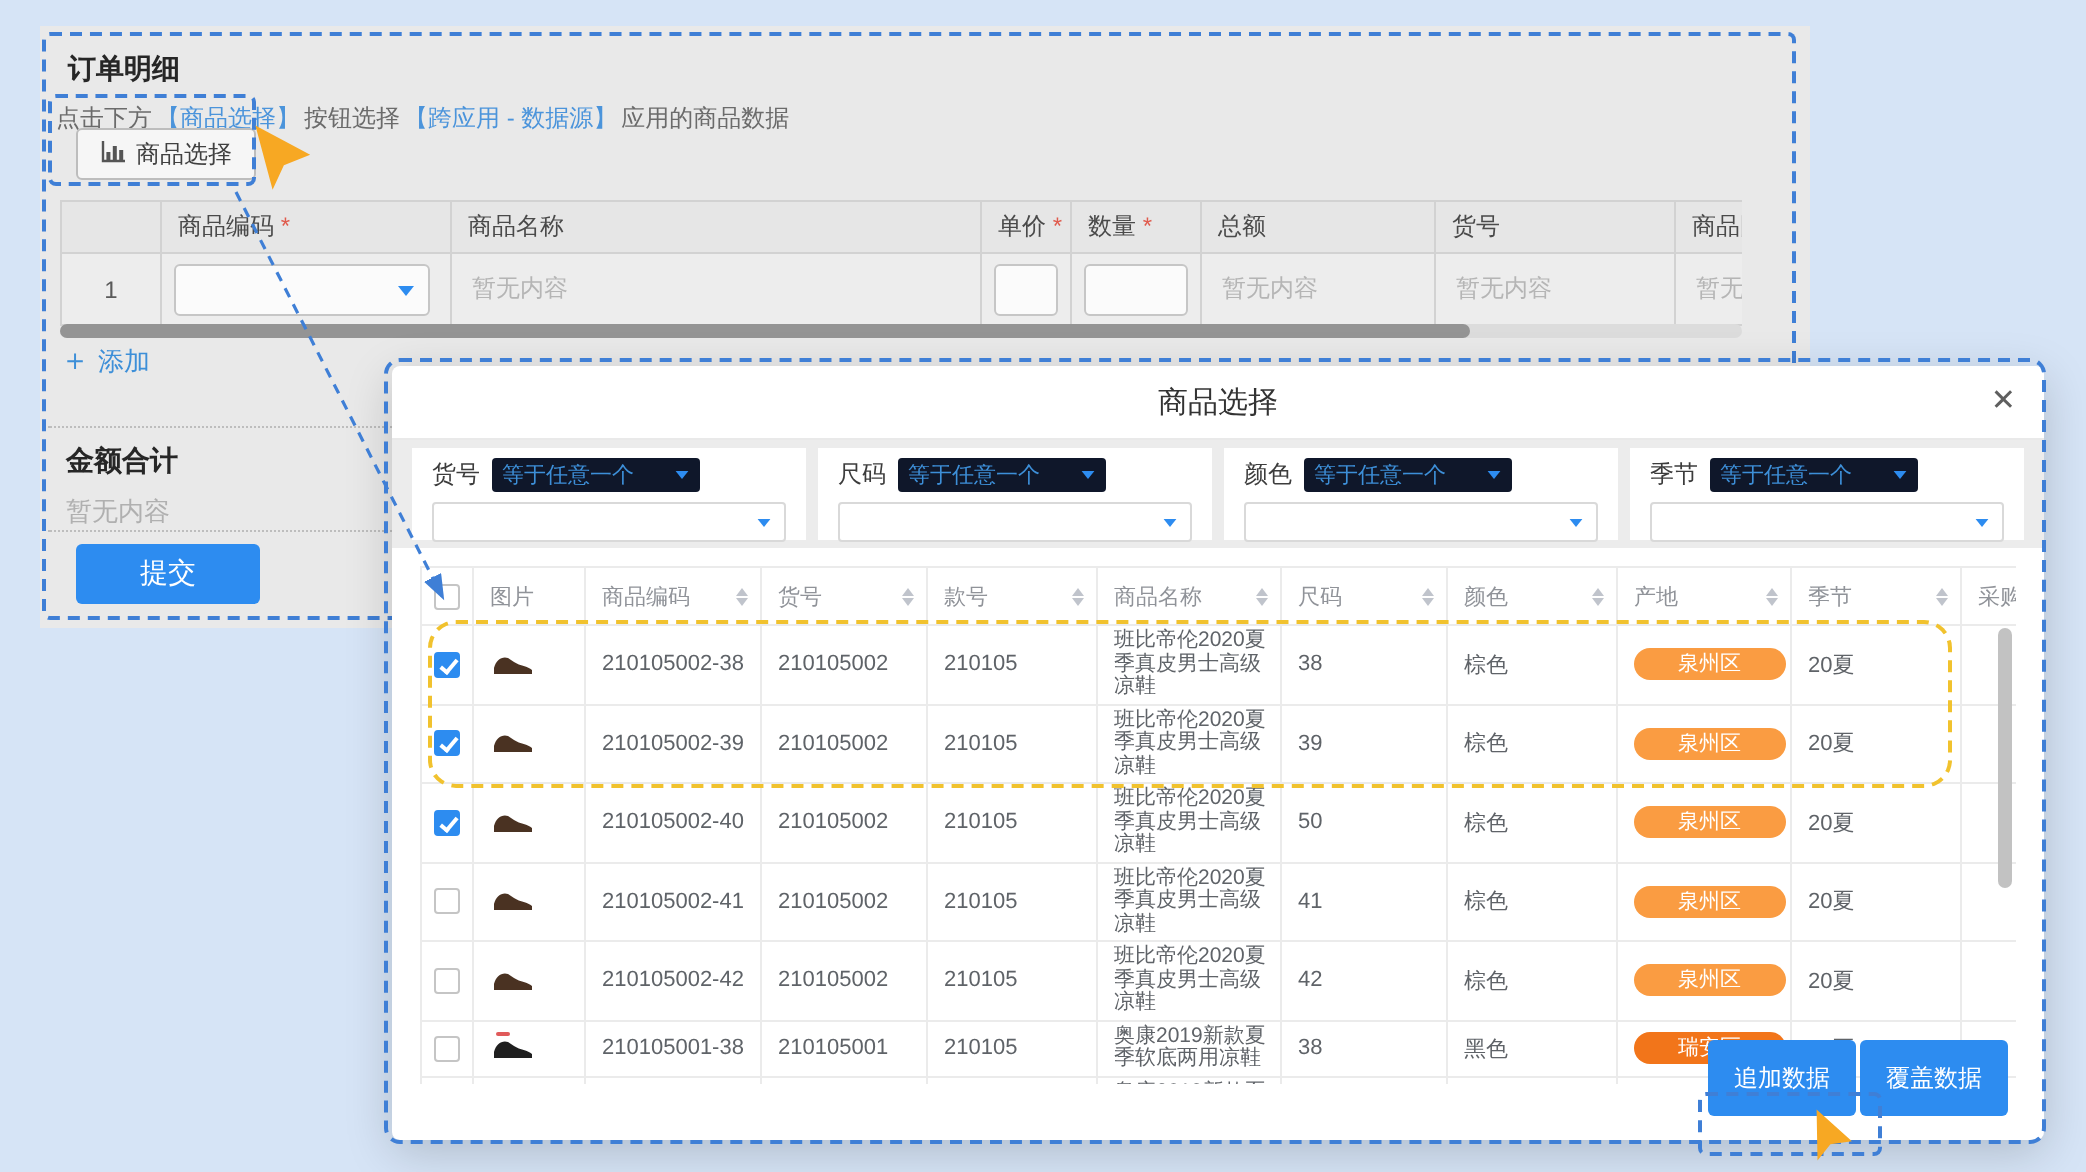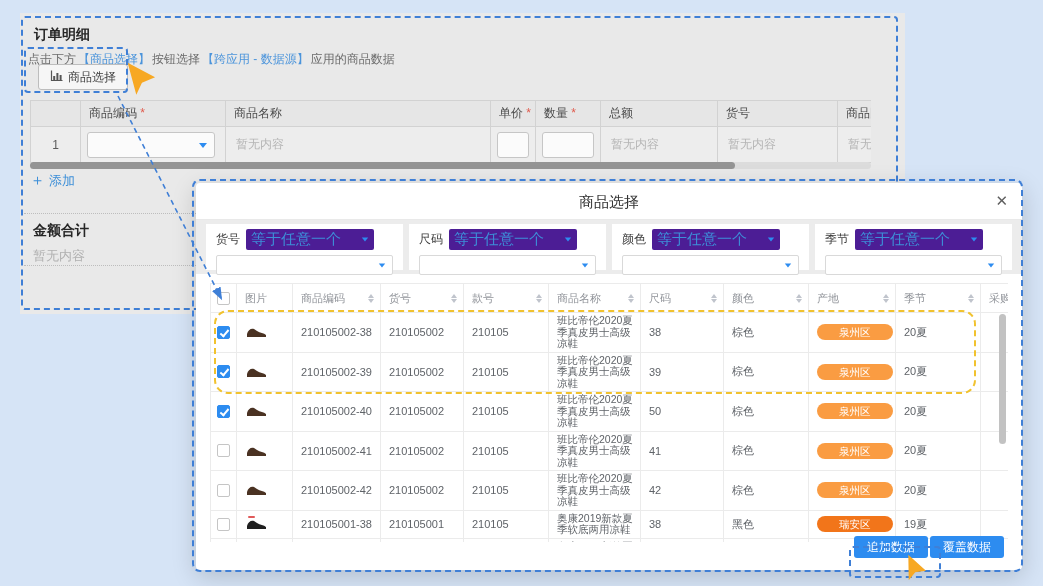--- a/index.html
+++ b/index.html
@@ -52,41 +52,41 @@
 
   
   .modal { left:196px; top:183px; width:826px; height:387px; background:#fff; border-radius:4px; box-shadow:0 6px 24px rgba(0,0,0,.18); z-index:10; }
   .m-header { left:0; top:0; width:826px; height:37px; border-bottom:1px solid #e9e9e9; }
   .m-title { width:100%; text-align:center; line-height:37px; font-size:15px; color:#333; font-weight:500; }
   .m-close { position:absolute; right:14px; top:8px; font-size:15px; color:#5f5f5f; cursor:pointer; line-height:20px; }
   .m-filters { left:0; top:37px; width:826px; height:54px; background:#ececec; display:flex; gap:6px; padding:4px 10px; }
   .filter-card { flex:1; background:#fff; padding:5px 10px 6px; }
   .filter-label-row { display:flex; align-items:center; gap:6px; }
   .f-label { font-size:12px; color:#3c3c3c; }
-  .f-op { display:inline-flex; align-items:center; gap:20px; background:#4c1d95; color:#3d8fd8; font-size:15px; padding:1px 5px; border-radius:2px; cursor:pointer; }
+  .f-op { display:inline-flex; align-items:center; gap:20px; background:#0f172a; color:#3d8fd8; font-size:11px; padding:1px 5px; border-radius:2px; cursor:pointer; }
   .f-op .caret-blue { transform:scale(.8); }
   .f-select { margin-top:5px; height:20px; border:1px solid #d9d9d9; border-radius:2px; background:#fff; position:relative; cursor:pointer; }
   .f-select .caret-blue { position:absolute; right:6px; top:7px; transform:scale(.8); }
 
   .m-table-wrap { left:14px; top:100px; width:798px; height:259px; overflow:hidden; }
   .m-table { width:798px; border-collapse:collapse; table-layout:fixed; }
   .m-table th { height:29px; border:1px solid #ebebeb; background:#fff; font-weight:normal; font-size:11px; color:#909399; padding:0 4px 0 8px; overflow:hidden; white-space:nowrap; }
   .m-table td { height:27px; border:1px solid #ebebeb; font-size:11px; color:#5f6368; padding:0 4px 0 8px; overflow:hidden; white-space:nowrap; vertical-align:middle; }
   .th-inner { display:flex; align-items:center; }
   .sort-caret { display:inline-flex; flex-direction:column; gap:1px; margin-left:auto; margin-right:2px; cursor:pointer; }
   .sort-caret .up { width:0;height:0;border-left:3.5px solid transparent;border-right:3.5px solid transparent;border-bottom:4px solid #c0c4cc; }
   .sort-caret .down { width:0;height:0;border-left:3.5px solid transparent;border-right:3.5px solid transparent;border-top:4px solid #c0c4cc; }
   .cbx { width:13px; height:13px; border:1px solid #c5c5c5; border-radius:2px; background:#fff; margin:0 auto; position:relative; cursor:pointer; }
   .cbx.checked { background:#2d8cf0; border-color:#2d8cf0; }
   .cbx.checked::after { content:""; position:absolute; left:4px; top:1px; width:3px; height:7px; border:solid #fff; border-width:0 2px 2px 0; transform:rotate(40deg); }
   td.name-cell { white-space:normal; word-break:break-all; font-size:10.5px; line-height:11.5px; padding:2px 4px 2px 8px; }
   .badge { display:inline-block; padding:2px 22px; border-radius:9px; color:#fff; font-size:10.5px; line-height:12px; }
   .img-cell { text-align:left; padding-left:10px; }
   .m-vscroll { left:803px; top:131px; width:7px; height:130px; background:#c2c2c2; border-radius:4px; cursor:pointer; }
-  .m-btn { position:absolute; height:22px; padding:0 13px; background:#2d8cf0; color:#fff; font-size:12px; border:none; border-radius:3px; display:flex; align-items:center; cursor:pointer; }
+  .m-btn { position:absolute; height:38px; padding:0 13px; background:#2d8cf0; color:#fff; font-size:12px; border:none; border-radius:3px; display:flex; align-items:center; cursor:pointer; }
   .btn-append { right:94px; bottom:12px; }
   .btn-overwrite { right:18px; bottom:12px; }
 </style>
 </head>
 <body>
 
 <div class="abs form-panel">
   <div class="abs form-title">订单明细</div>
 
   <div class="abs form-instruction">
@@ -158,20 +158,21 @@
 
   <div class="abs add-link">
     <span class="plus">＋</span>
     <span>添加</span>
   </div>
 
   <div class="abs dot-sep sep1"></div>
   <div class="abs total-label">金额合计</div>
   <div class="abs total-empty">暂无内容</div>
   <div class="abs dot-sep sep2"></div>
+  <div class="abs submit-btn">提交</div>
 </div>
 
 <div class="abs anno anno-form-rect"></div>
 <div class="abs anno anno-btn-rect"></div>
 
 <div class="abs modal">
   <div class="abs m-header">
     <div class="m-title">商品选择</div>
     <div class="m-close">✕</div>
   </div>

